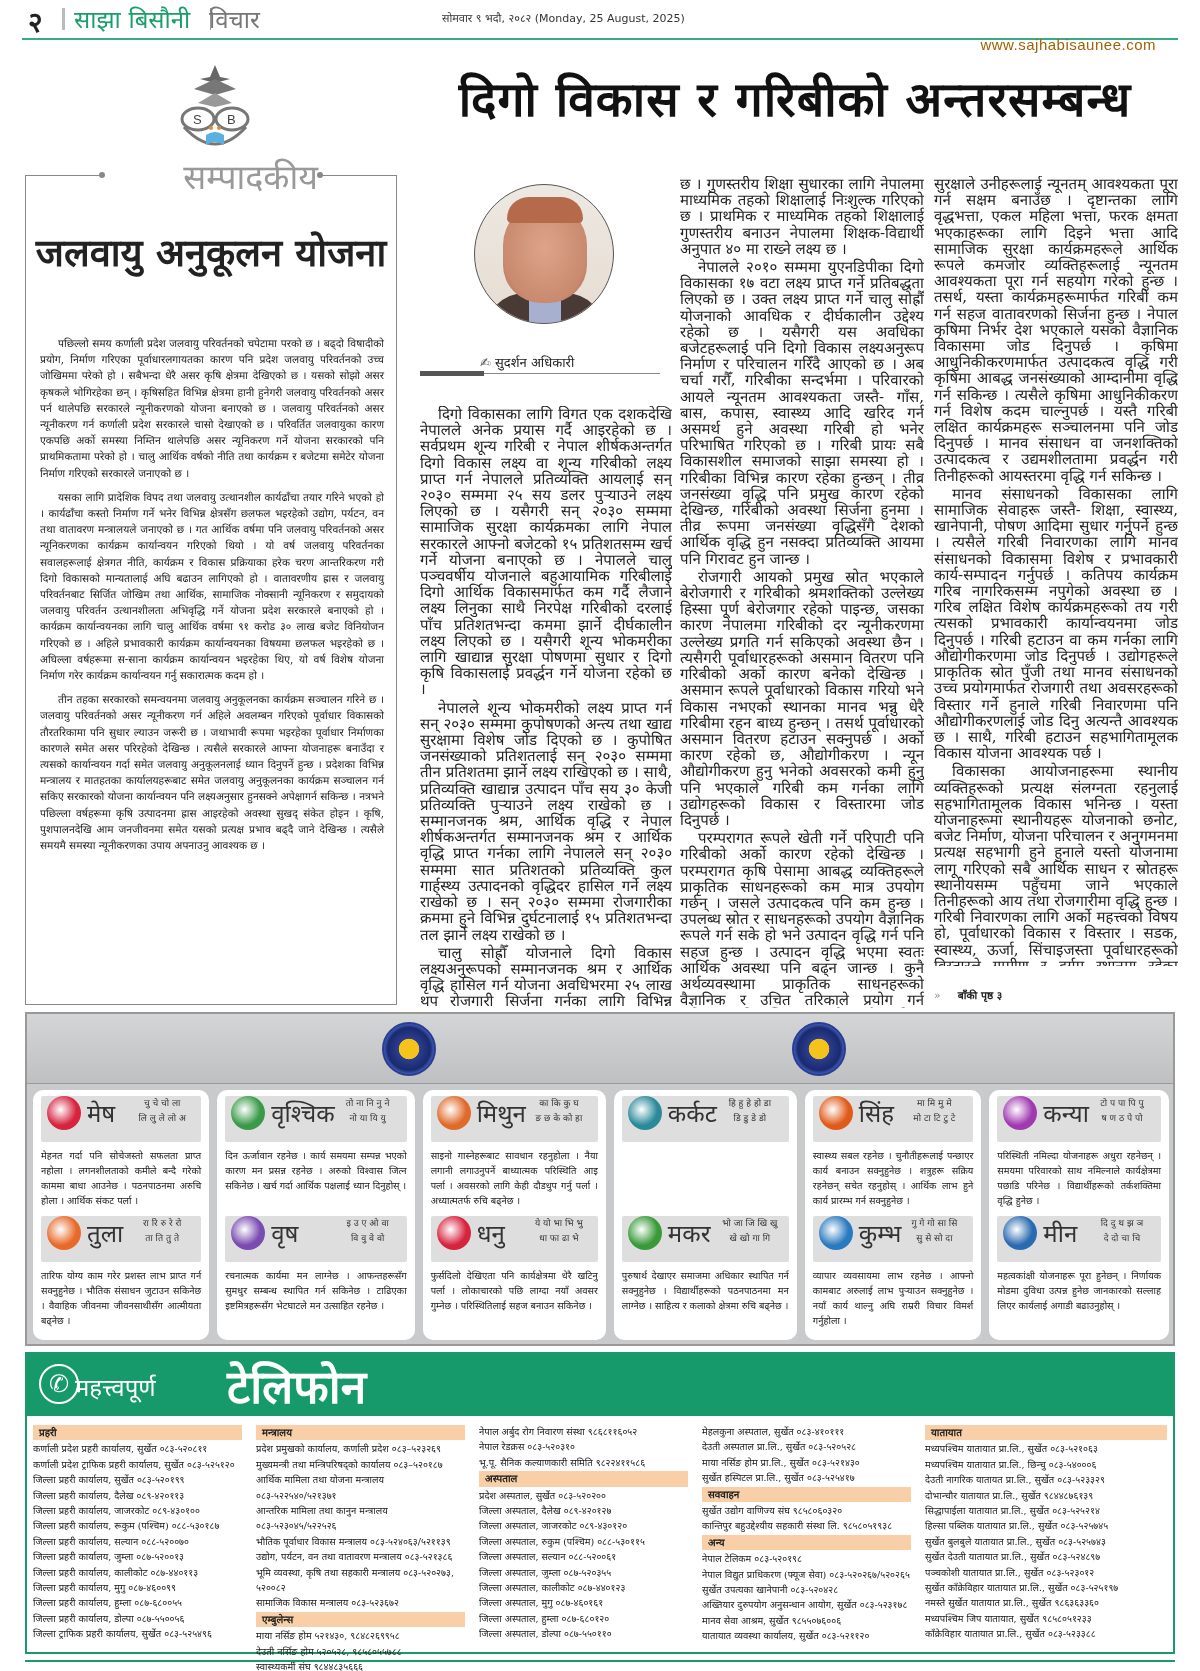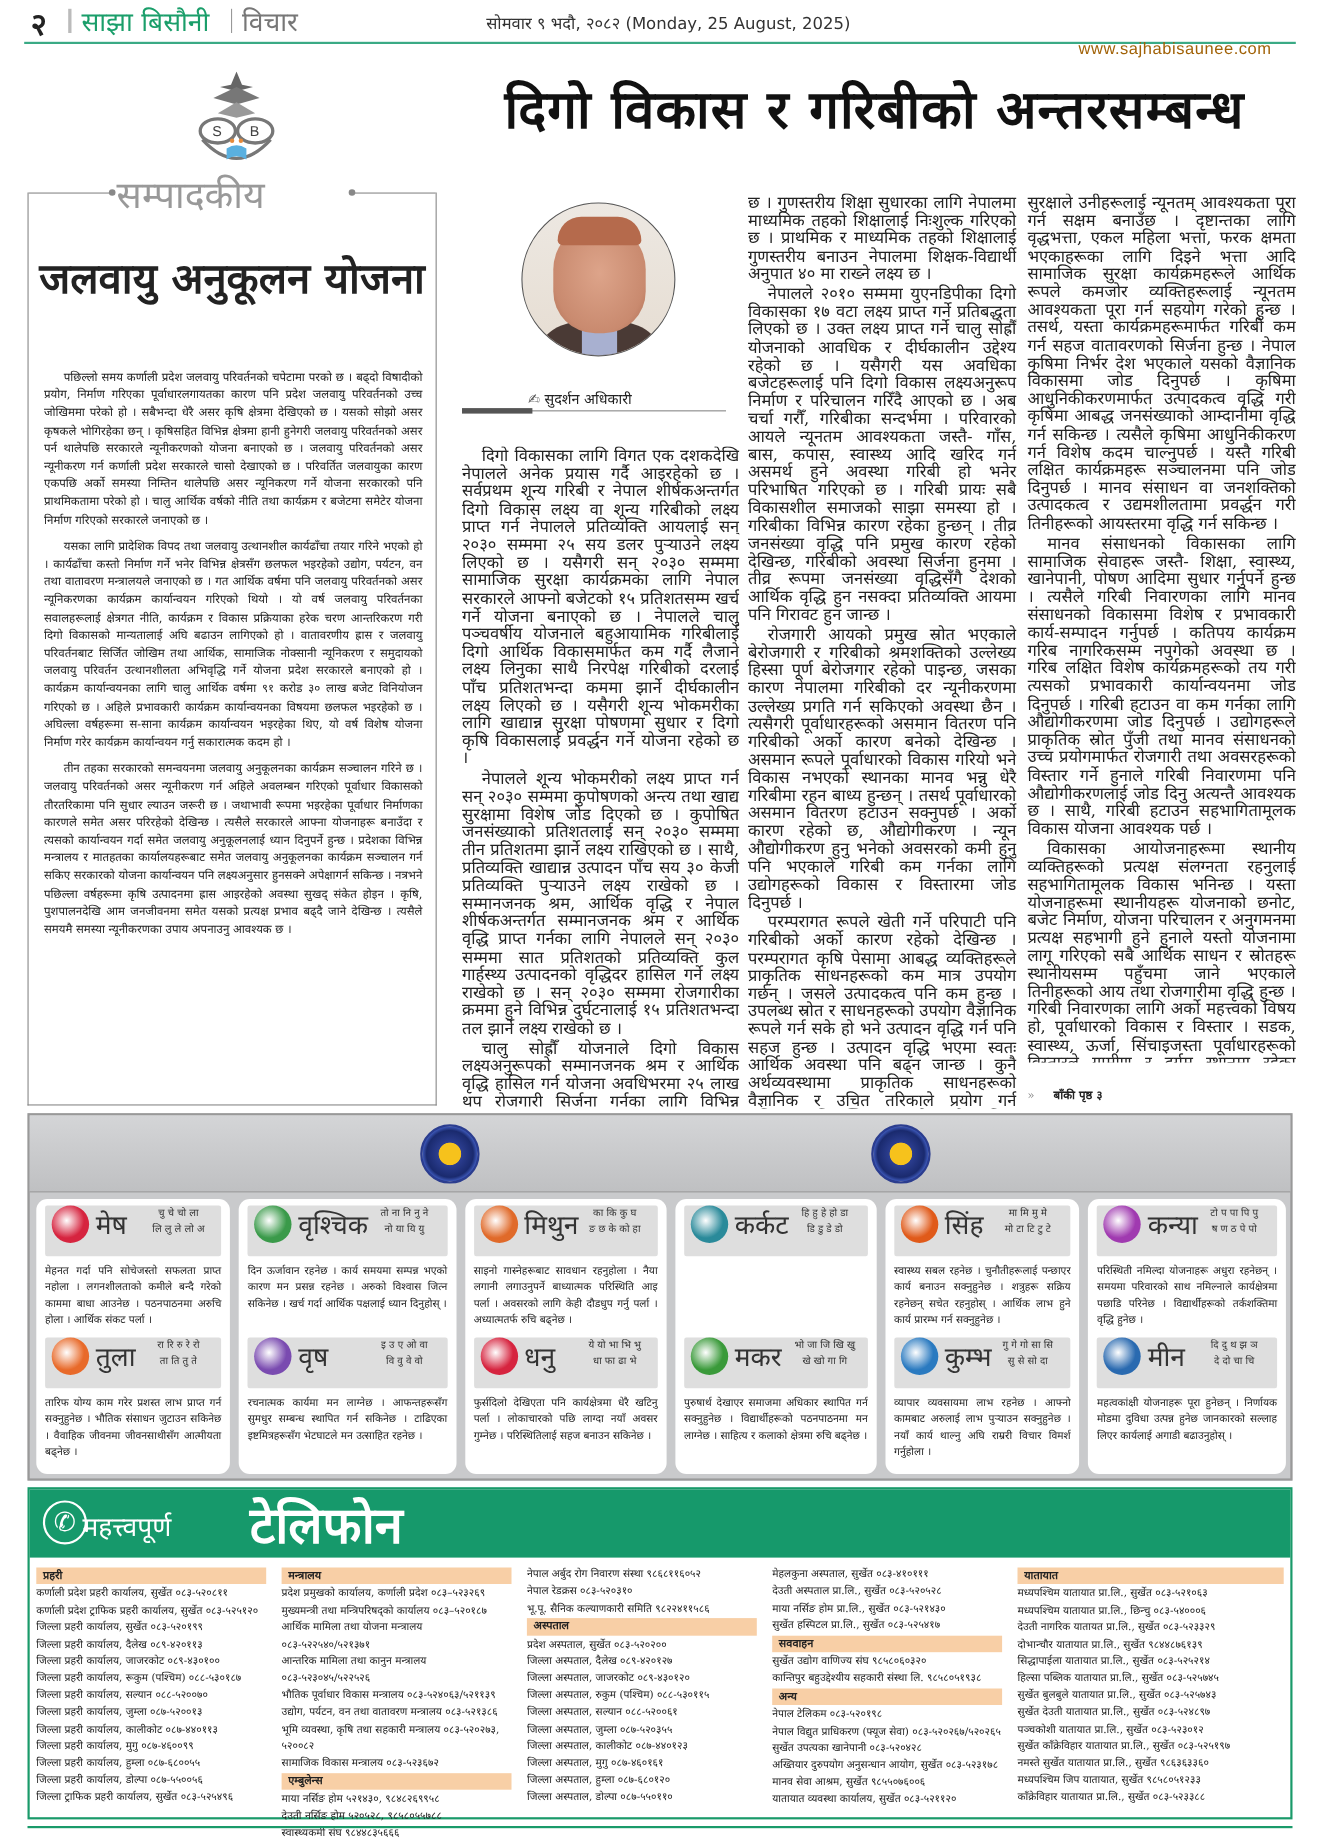--- a/index.html
+++ b/index.html
@@ -4,34 +4,34 @@
 <style>
   * { box-sizing: border-box; margin: 0; padding: 0; }
   body { width: 1200px; height: 1671px; background: #fff; font-family: "DejaVu Sans", sans-serif; color: #222; position: relative; overflow: hidden; }
 
   
   .masthead { position: absolute; left: 22px; top: 0; width: 1156px; height: 40px; border-bottom: 2px solid #3aaa85; }
   .page-num { position: absolute; left: 6px; top: 2px; font-size: 28px; font-weight: bold; color: #222; font-family: "DejaVu Serif", serif; }
   .mh-sep { position: absolute; left: 40px; top: 8px; width: 3px; height: 22px; background: #bbb; }
   .paper-name { position: absolute; left: 52px; top: 2px; font-size: 24px; color: #1a9e6a; font-family: "DejaVu Sans", sans-serif; }
   .mh-sep2 { position: absolute; left: 188px; top: 8px; width: 1px; height: 22px; background: #999; }
-  .section-name { position: absolute; left: 198px; top: 2px; font-size: 24px; color: #777; }
-  .dateline { position: absolute; left: 420px; top: 10px; font-size: 15px; color: #333; }
+  .section-name { position: absolute; left: 187px; top: 2px; font-size: 24px; color: #777; }
+  .dateline { position: absolute; left: 420px; top: 10px; font-size: 11px; color: #333; }
   .website { position: absolute; right: 22px; top: 8px; font-size: 15px; color: #a16207; font-family: "Liberation Sans Narrow", "Liberation Sans", sans-serif; letter-spacing: 0.5px; margin-top: 28px; }
 
   
   .logo { position: absolute; left: 170px; top: 65px; width: 90px; height: 90px; }
 
   
   .editorial { position: absolute; left: 25px; top: 175px; width: 372px; height: 830px; border: 1px solid #888; border-top: none; }
   .ed-topline { position: absolute; top: 0; height: 1px; background: #888; }
   .ed-topline.l { left: 0; width: 76px; }
   .ed-topline.r { right: 0; width: 76px; }
   .ed-dot { position: absolute; top: -3px; width: 6px; height: 6px; border-radius: 50%; background: #888; }
-  .ed-label { position: absolute; left: 80px; top: -22px; width: 212px; text-align: left; font-size: 34px; color: #999; font-family: "DejaVu Serif", serif; }
+  .ed-label { position: absolute; left: 80px; top: -22px; width: 212px; text-align: right; font-size: 34px; color: #999; font-family: "DejaVu Serif", serif; }
   .ed-title { position: absolute; left: 0; top: 50px; width: 370px; text-align: center; font-size: 38px; color: #222; }
   .ed-body { position: absolute; left: 14px; top: 160px; width: 344px; font-size: 10.5px; line-height: 16.2px; text-align: justify; font-family: "DejaVu Serif", serif; }
   .ed-body p { text-indent: 18px; margin-bottom: 8px; }
 
   
   .headline { position: absolute; left: 410px; top: 65px; width: 770px; text-align: center; font-size: 48px; font-weight: bold; color: #111; letter-spacing: 1px; }
   .author-photo { position: absolute; left: 474px; top: 184px; width: 140px; height: 140px; border-radius: 50%; border: 1px solid #555; overflow: hidden; background: linear-gradient(180deg, #ede8e2 0%, #e6ddd2 100%); }
   .face { position: absolute; left: 28px; top: 18px; width: 84px; height: 100px; border-radius: 42px 42px 38px 38px; background: radial-gradient(ellipse at 50% 45%, #dda48a 0%, #c98a6f 70%, #a86a50 100%); }
   .hair { position: absolute; left: 32px; top: 12px; width: 76px; height: 26px; border-radius: 38px 38px 8px 8px; background: #b56a4c; }
   .suit { position: absolute; left: 10px; top: 108px; width: 120px; height: 40px; border-radius: 40px 40px 0 0; background: #4a3a35; }

